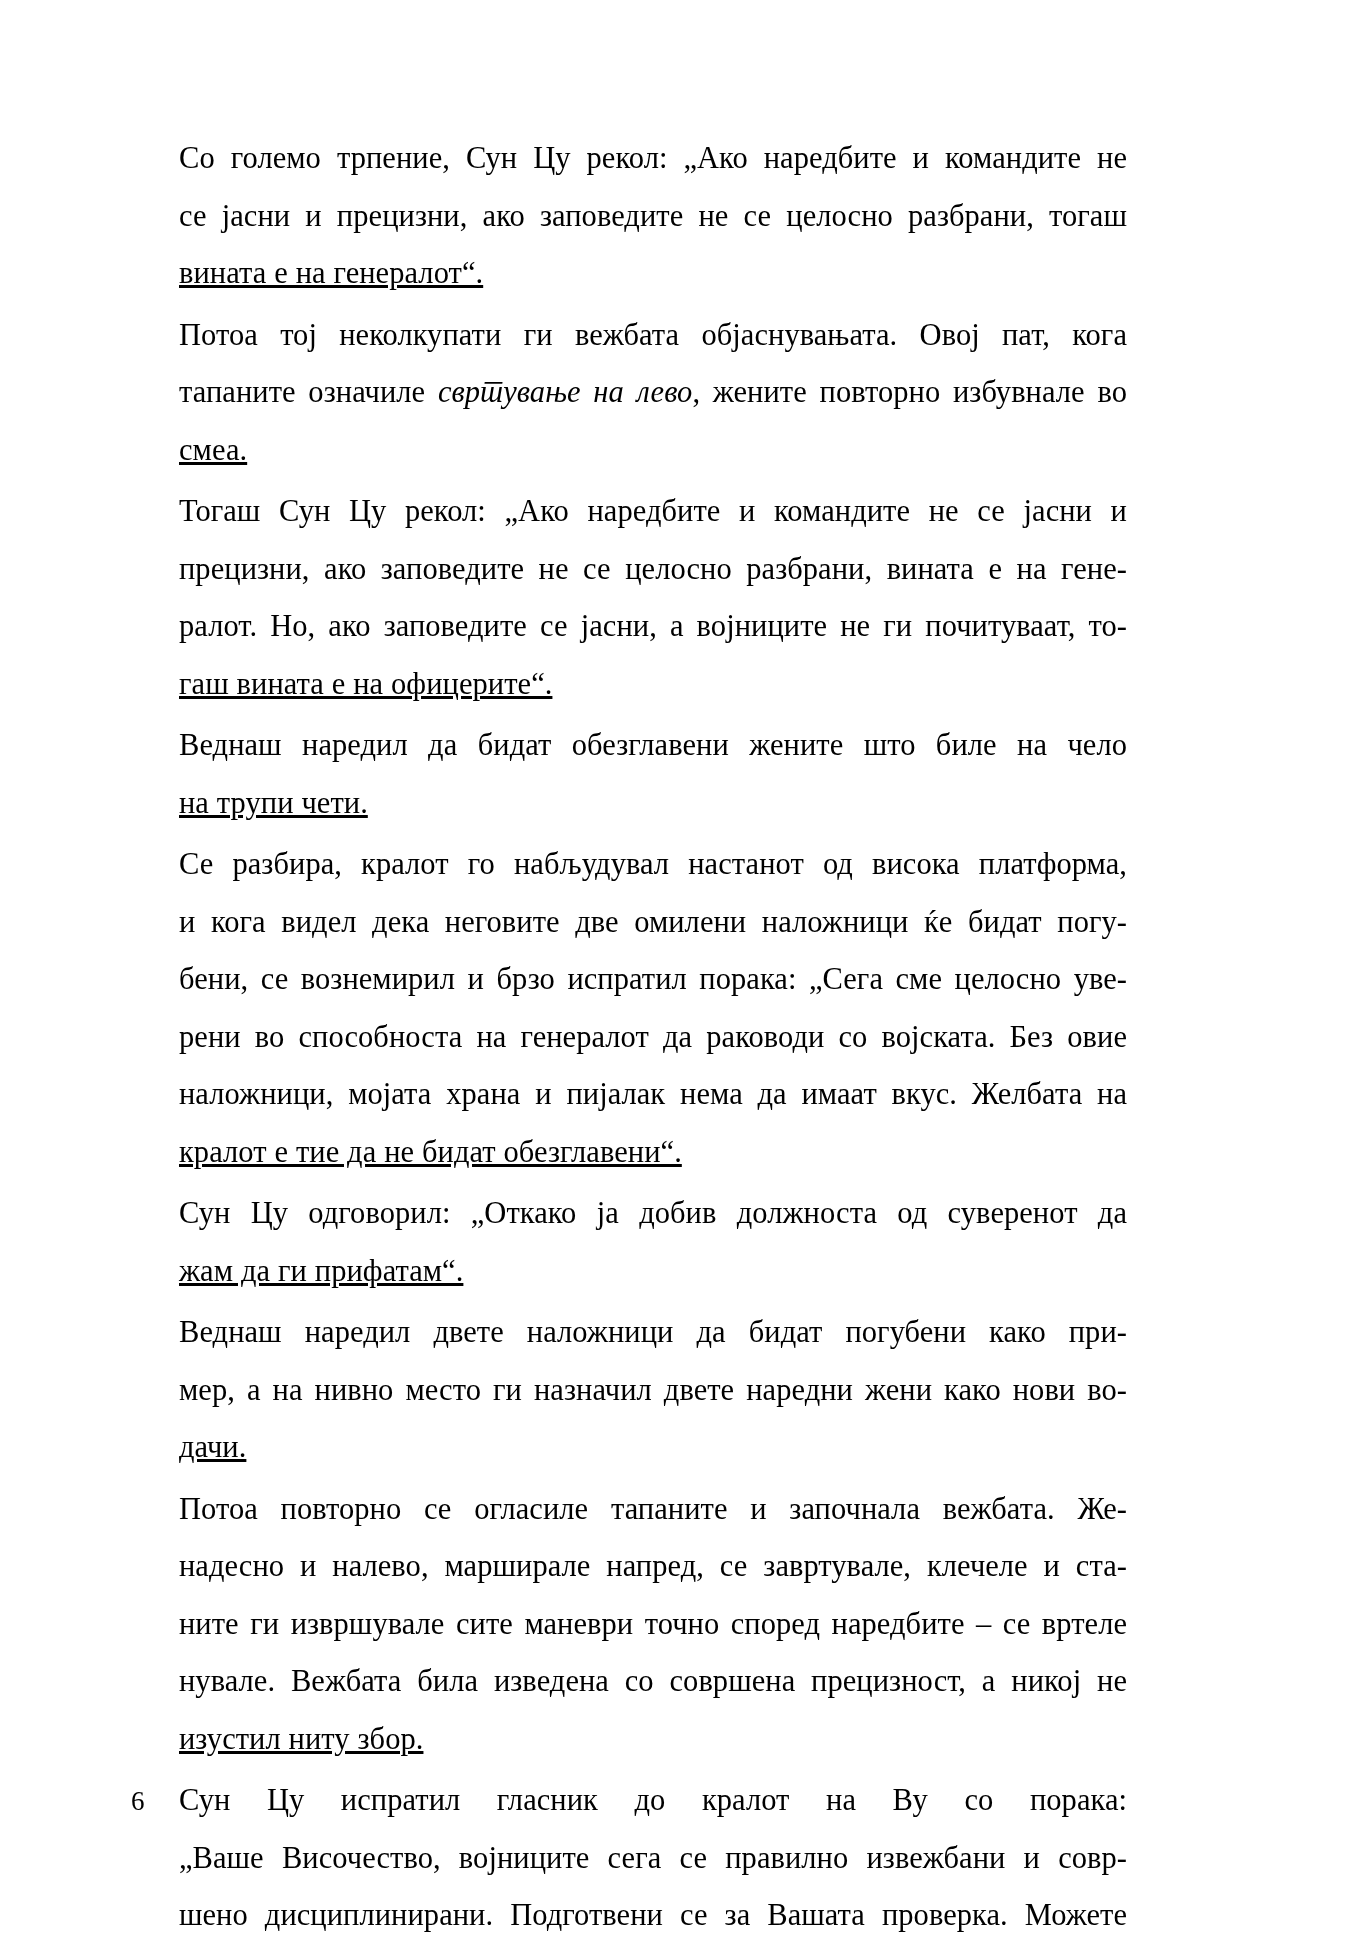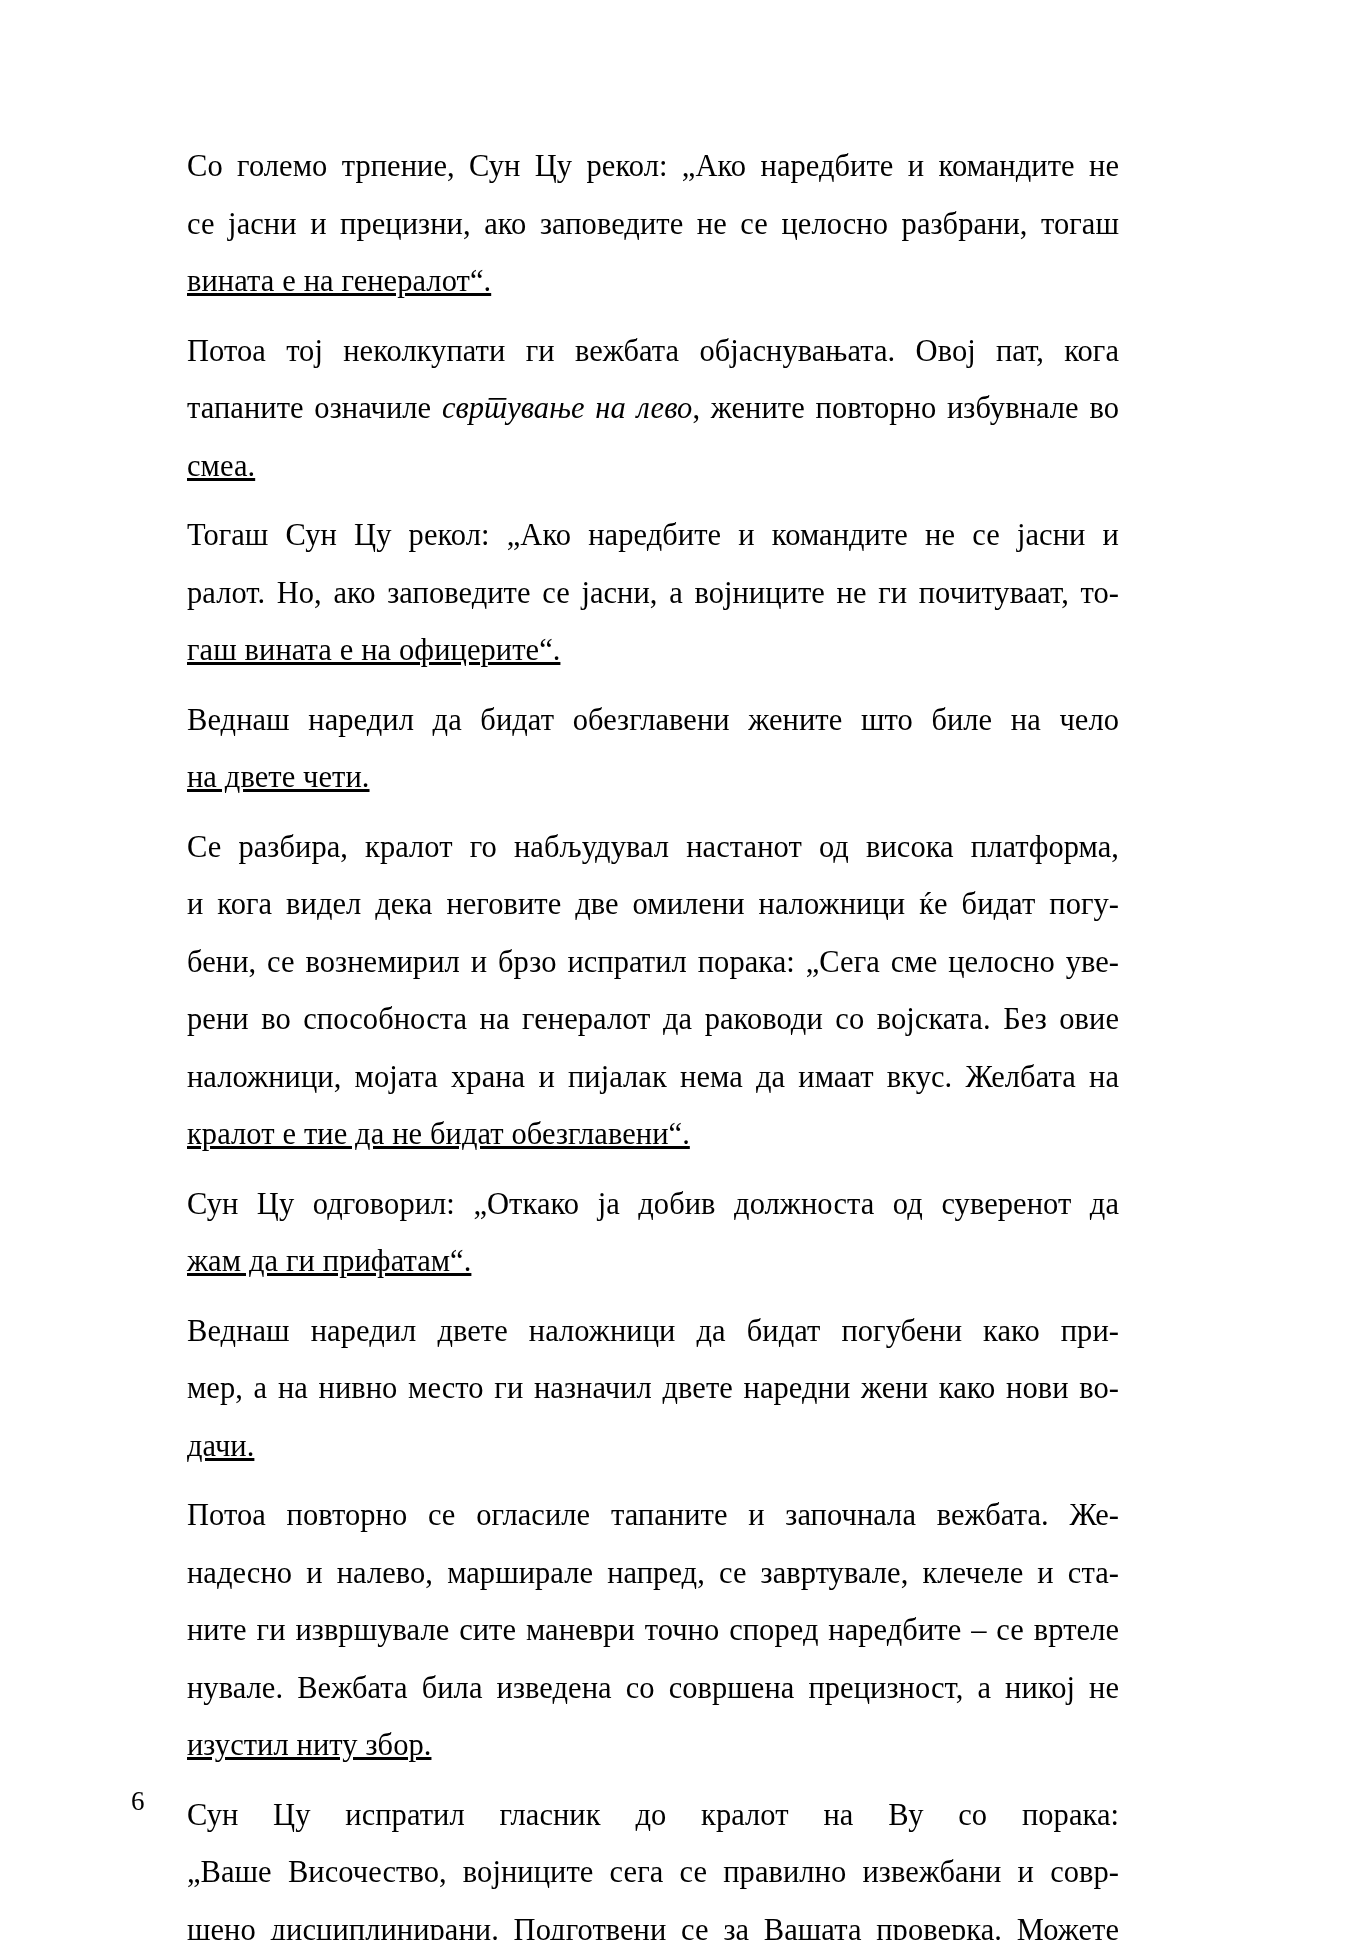--- a/index.html
+++ b/index.html
@@ -20,21 +20,21 @@
     box-sizing: border-box;
     overflow: hidden;
   }
   .text-column {
     position: absolute;
     left: 131px;
     top: 126px;
     width: 1000px;
   }
   .para {
-    margin: 12px;
+    margin: 4px;
     text-indent: 44px;
     text-align: justify;
     text-justify: inter-word;
     font-size: 30.5px;
     line-height: 57.5px;
     letter-spacing: 0.05px;
     word-spacing: 0.2px;
     -webkit-hyphens: none;
     hyphens: none;
   }
@@ -80,26 +80,27 @@
           <span class="line">се јасни и прецизни, ако заповедите не се целосно разбрани, тогаш</span>
           <span class="line last">вината е на генералот“.</span>
         </div>
         <div class="para lines">
           <span class="line indent">Потоа тој неколкупати ги вежбата објаснувањата. Овој пат, кога</span>
           <span class="line">тапаните означиле <em>свртување на лево</em>, жените повторно избувнале во</span>
           <span class="line last">смеа.</span>
         </div>
         <div class="para lines">
           <span class="line indent">Тогаш Сун Цу рекол: „Ако наредбите и командите не се јасни и</span>
+          <span class="line">прецизни, ако заповедите не се целосно разбрани, вината е на гене-</span>
           <span class="line">ралот. Но, ако заповедите се јасни, а војниците не ги почитуваат, то-</span>
           <span class="line last">гаш вината е на офицерите“.</span>
         </div>
         <div class="para lines">
           <span class="line indent">Веднаш наредил да бидат обезглавени жените што биле на чело</span>
-          <span class="line last">на двете чети.</span>
+          <span class="line last">на трупи чети.</span>
         </div>
         <div class="para lines">
           <span class="line indent">Се разбира, кралот го набљудувал настанот од висока платформа,</span>
           <span class="line">и кога видел дека неговите две омилени наложници ќе бидат погу-</span>
           <span class="line">бени, се вознемирил и брзо испратил порака: „Сега сме целосно уве-</span>
           <span class="line">рени во способноста на генералот да раководи со војската. Без овие</span>
           <span class="line">наложници, мојата храна и пијалак нема да имаат вкус. Желбата на</span>
           <span class="line last">кралот е тие да не бидат обезглавени“.</span>
         </div>
         <div class="para lines">

